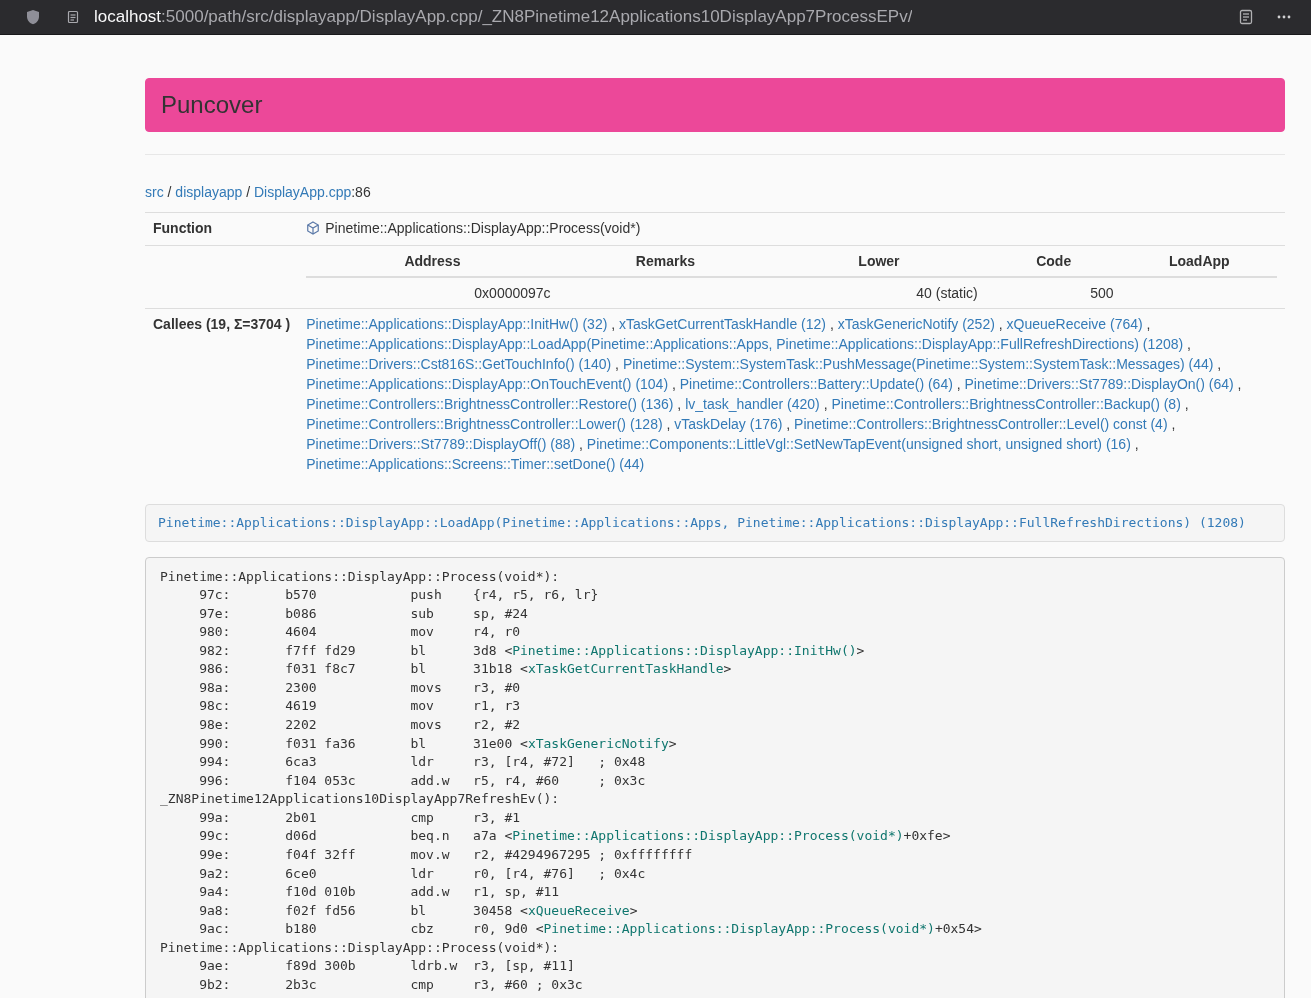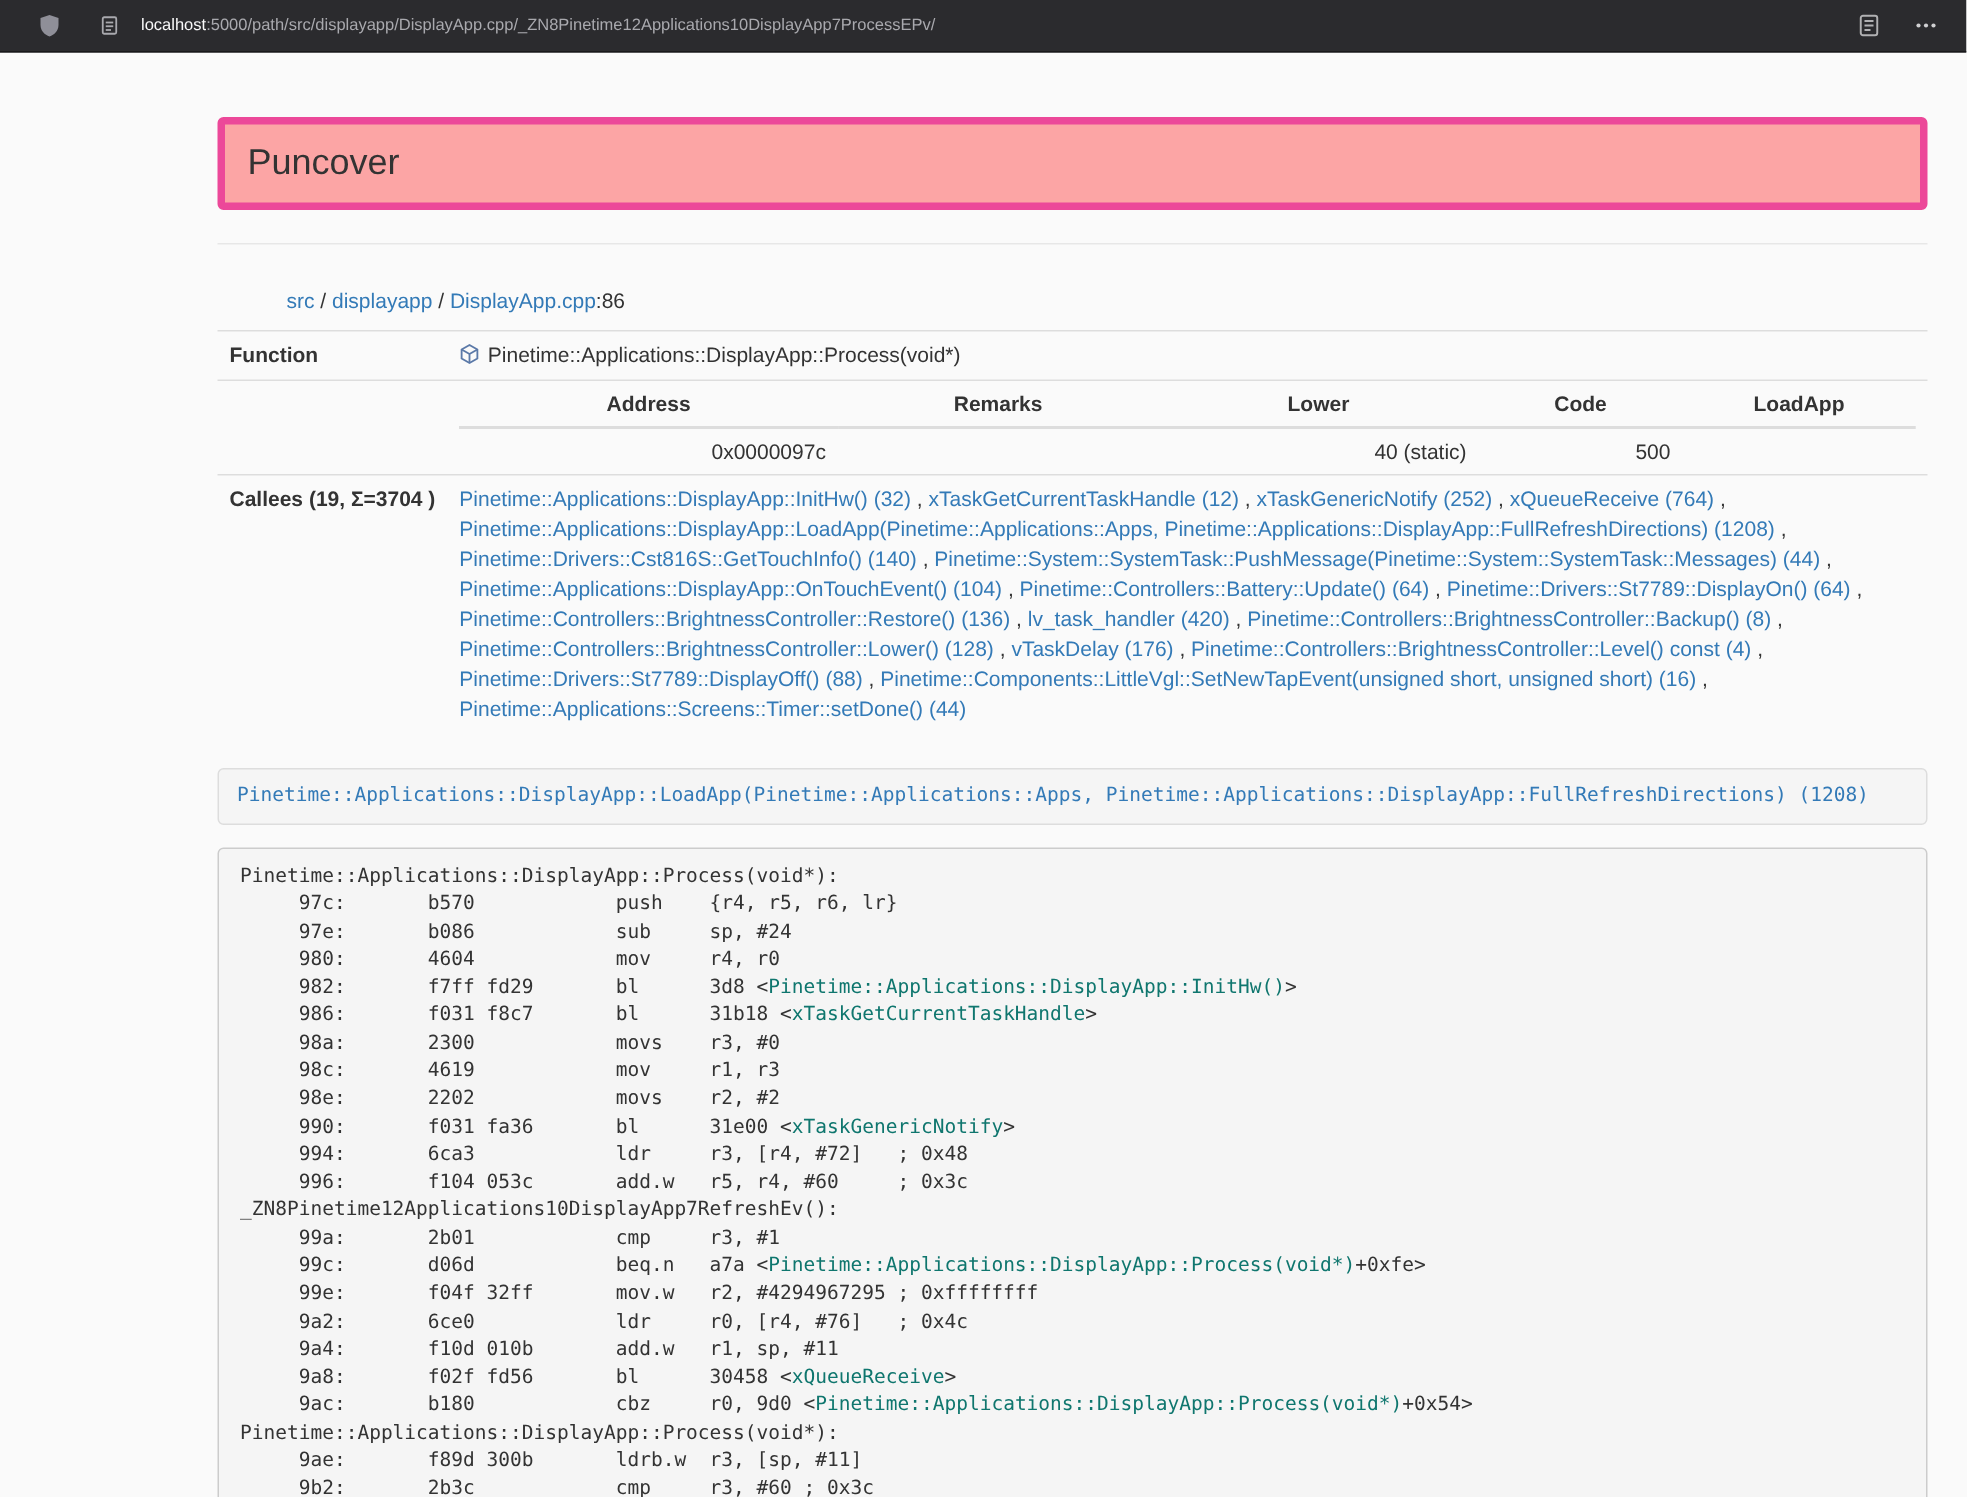--- a/index.html
+++ b/index.html
@@ -15,31 +15,31 @@
   
   .chrome {
     height: 35px; background: #2b2b2e; border-bottom: 1px solid #19191b;
     display: flex; align-items: center; padding: 0 10px;
   }
   .chrome .icon-btn { display: inline-flex; align-items: center; justify-content: center;
     width: 26px; height: 26px; border-radius: 3px; flex: 0 0 auto; }
   .chrome .shield { margin-left: 10px; }
   .chrome .urlwrap { display: flex; align-items: center; margin-left: 14px; min-width: 0; flex: 1 1 auto; }
   .chrome .pageicon { margin-right: 8px; }
-  .urltext { font-size: 11px; white-space: nowrap; overflow: hidden; }
+  .urltext { font-size: 17px; white-space: nowrap; overflow: hidden; }
   .urltext .host { color: #f9f9fa; }
   .urltext .path { color: #a9a9ae; }
   .chrome .right { display: flex; align-items: center; gap: 12px; margin-right: 4px; }
 
   
   .page { width: 1140px; margin-left: 145px; }
-  .panel { border: 5px solid #ec4899; border-radius: 4px; background: #fca5a5; }
+  .panel { border: 1px solid #ec4899; border-radius: 4px; background: #ec4899; }
   .title-panel { margin-top: 43px; padding: 13px 15px; font-size: 24px; line-height: 26px; color: #333; }
   hr.rule { border: 0; border-top: 1px solid #e7e7e7; margin: 22px 0 0 0; }
-  .crumbs { margin-top: 27px; line-height: 20px; margin-left: 46px; }
+  .crumbs { margin-top: 27px; line-height: 20px; }
   .crumbs .sep { color: #333; }
   .crumbs .suffix { color: #333; }
 
   table.main { width: 100%; border-collapse: collapse; margin-top: 10px; }
   table.main > tbody > tr > th,
   table.main > tbody > tr > td {
     border-top: 1px solid #ddd; padding: 5px 8px; text-align: left;
     vertical-align: top; line-height: 20px;
   }
   table.main > tbody > tr > th.rowlabel {

